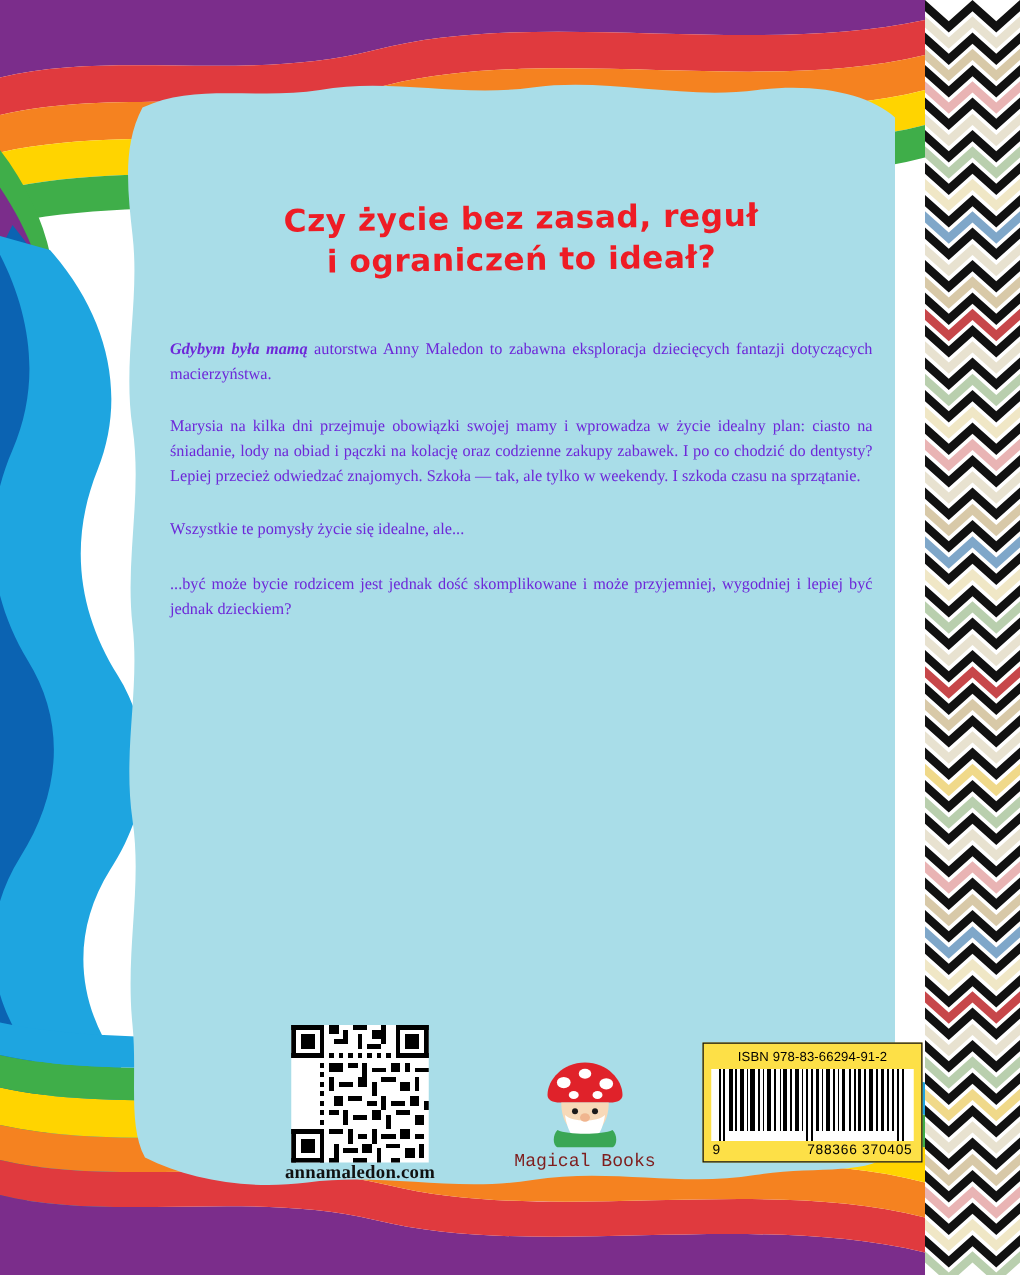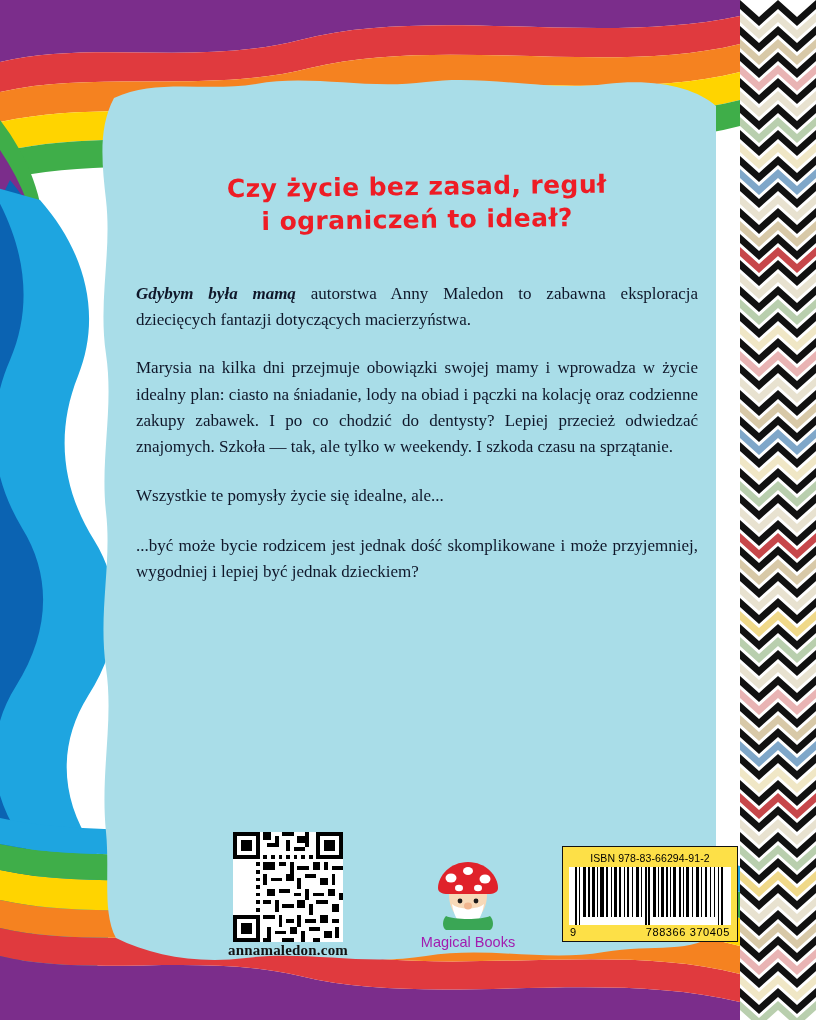--- a/index.html
+++ b/index.html
@@ -41,21 +41,21 @@
     height: 1020px;
     overflow: hidden;
     background: #ffffff;
   }
   .chevron-strip svg { display: block; }
 
   
   .panel {
     position: absolute;
     left: 96px;
-    top: 72px;
+    top: 60px;
     width: 626px;
     height: 900px;
   }
   .panel-shape {
     position: absolute;
     inset: 0;
     overflow: visible;
   }
   .panel-inner {
     position: absolute;
@@ -75,23 +75,23 @@
     line-height: 1.33;
     letter-spacing: 0.4px;
     margin: 48px 0 0 0;
     transform: rotate(-0.7deg);
   }
   .headline .l2 { display: block; }
 
   
   .body-text {
     margin-top: 44px;
-    color: #0f172a;
+    color: #6d28d9;
     font-family: "Liberation Serif", serif;
-    font-size: 17px;
+    font-size: 13px;
     line-height: 1.55;
   }
   .body-text p {
     margin: 0 0 22px 0;
     text-align: justify;
     text-justify: inter-word;
   }
   .body-text p.last-spaced {
     margin-bottom: 24px;
   }
@@ -139,23 +139,23 @@
     text-align: center;
   }
   .logo-mark {
     width: 72px;
     height: 72px;
     margin: 0 auto;
     display: block;
   }
   .logo-caption {
     margin-top: 4px;
-    font-family: Liberation Sans, sans-serif;
+    font-family: Liberation Mono, monospace;
     font-size: 14.5px;
-    color: #a21caf;
+    color: #7f1d1d;
   }
 
   .barcode-block {
     position: absolute;
     left: 386px;
     top: 24px;
     width: 176px;
     border: 1px solid #111111;
     background: #fde047;
     padding: 5px 6px 3px 6px;

